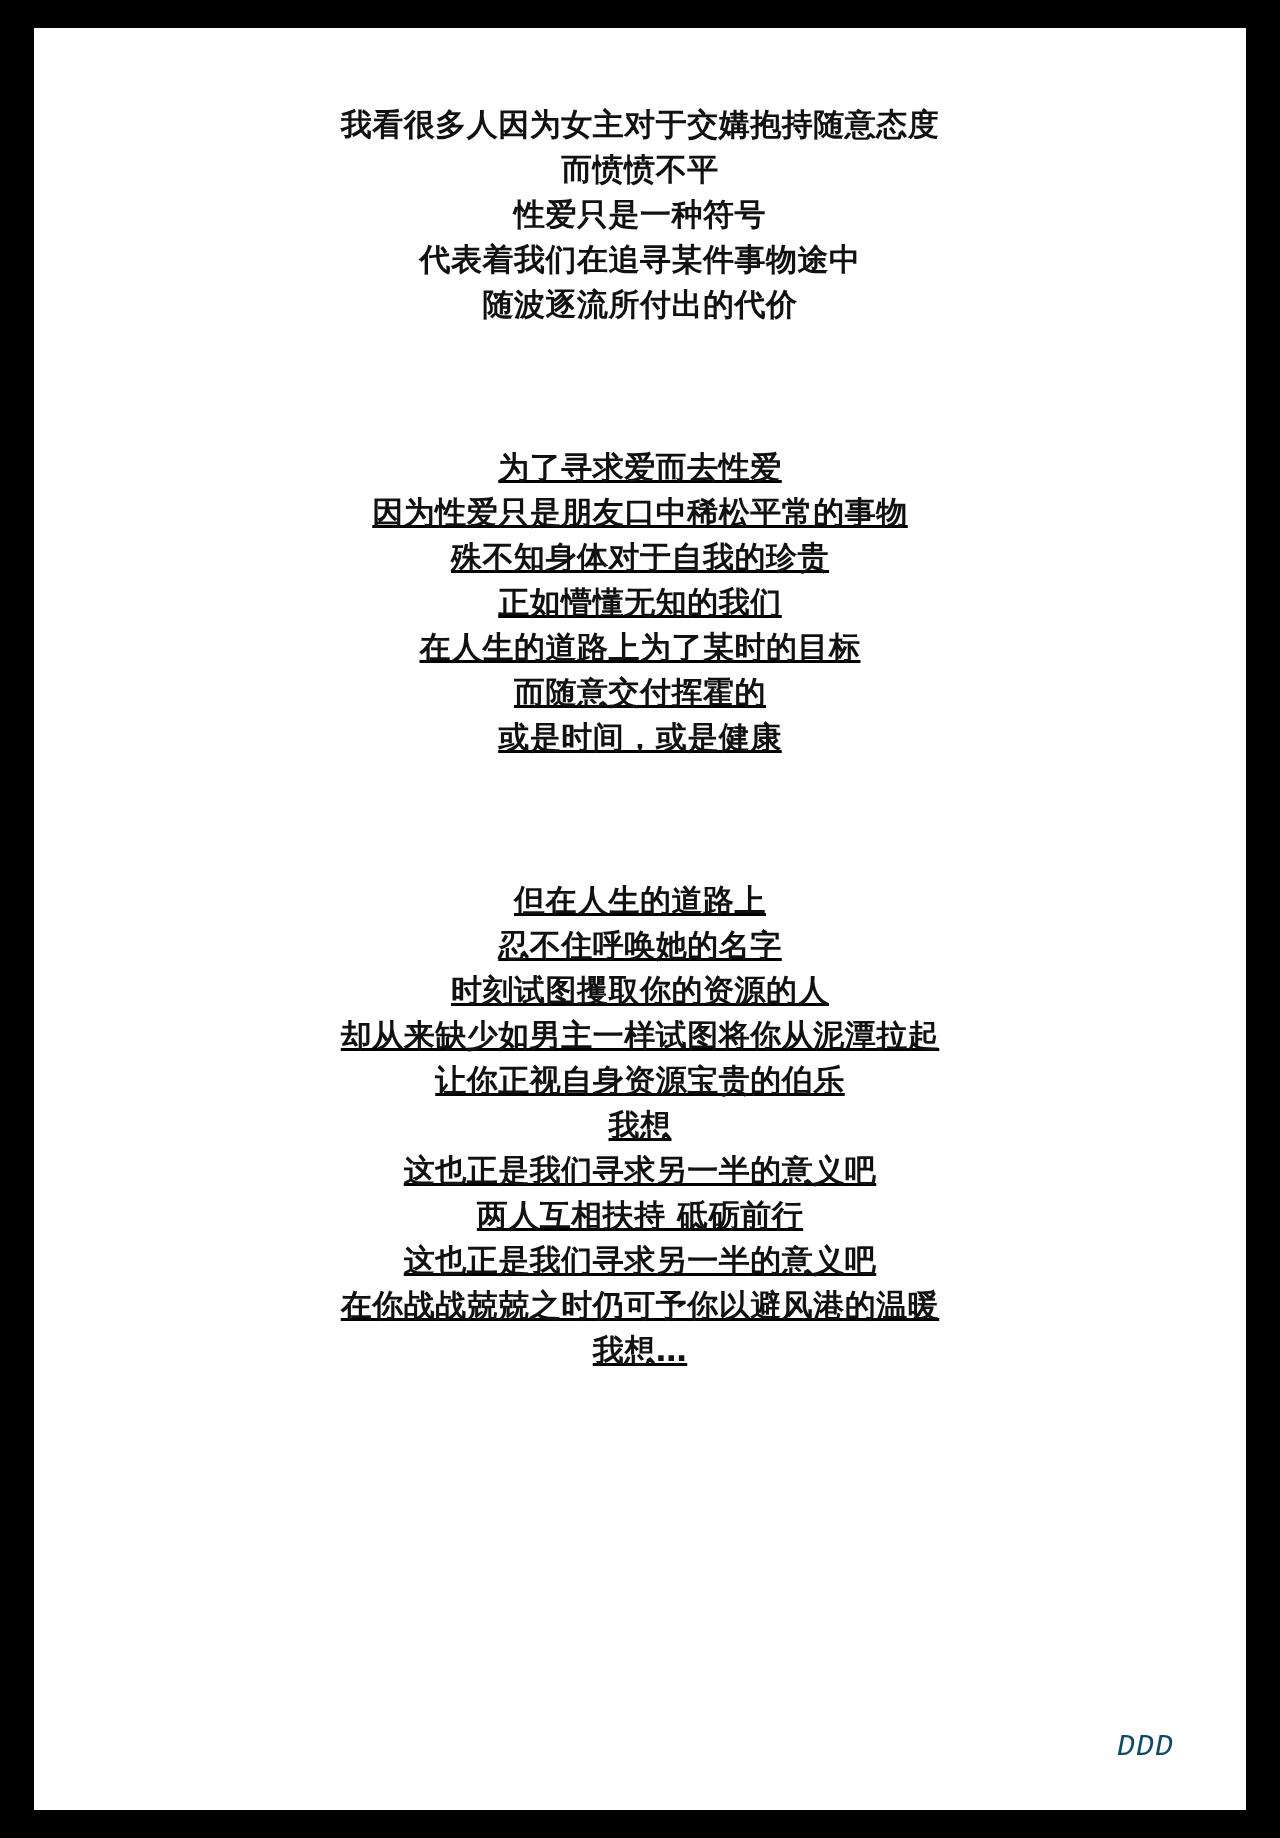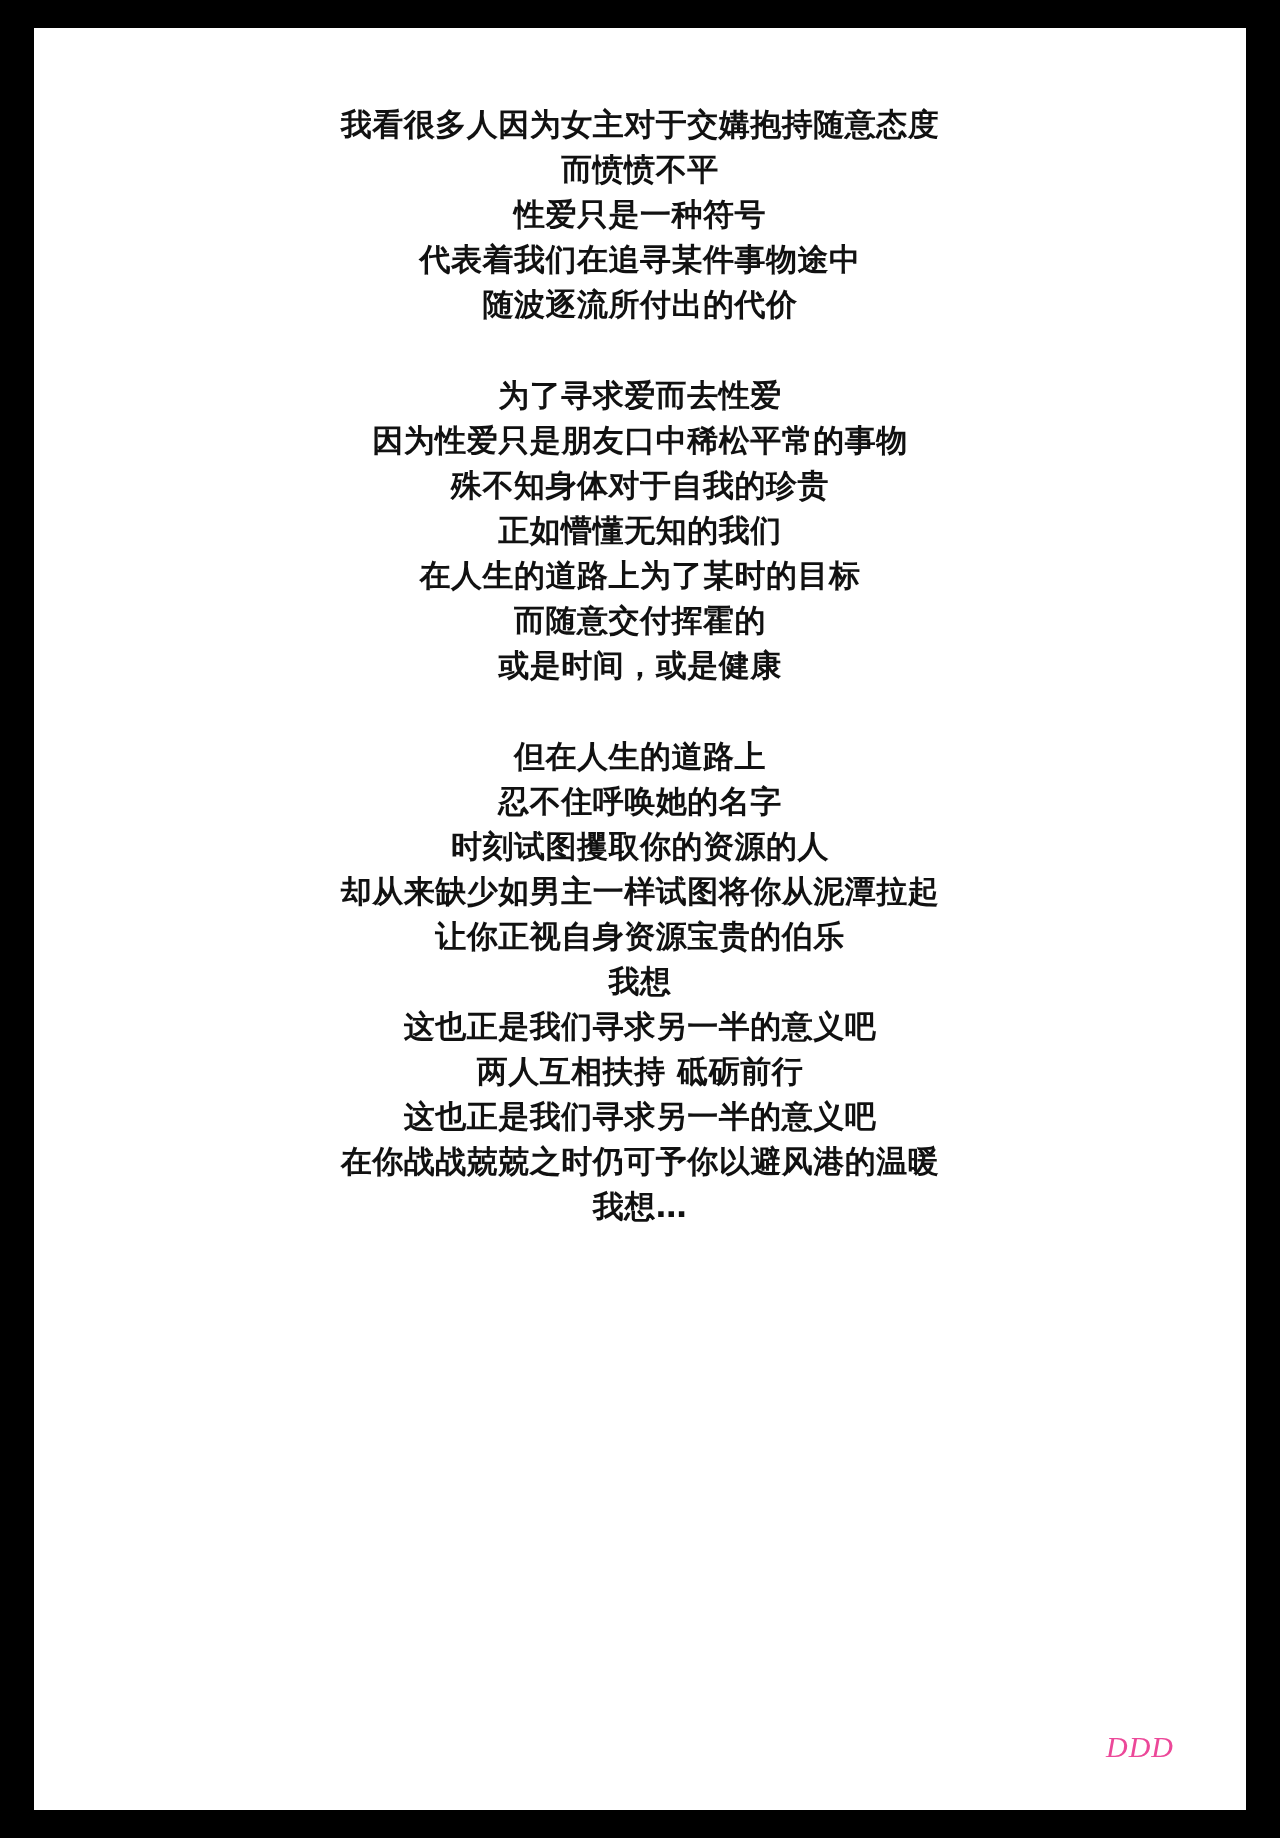--- a/index.html
+++ b/index.html
@@ -23,45 +23,47 @@
   .sheet {
     position: relative;
     width: 100%;
     height: 100%;
     background: #ffffff;
     box-sizing: border-box;
     padding: 74px 40px 40px 40px;
     display: flex;
     flex-direction: column;
     align-items: center;
+    gap: 48px;
   }
   .stanza {
     width: 100%;
     text-align: center;
     margin: 0;
   }
   .stanza + .stanza {
-    margin-top: 46px;
+    margin-top: 70px;
+    text-decoration: underline;
   }
   .line {
     font-size: 31px;
     font-weight: bold;
     line-height: 45px;
     color: #111111;
     letter-spacing: 0.5px;
     white-space: pre;
   }
   .signature {
     position: absolute;
     right: 72px;
     bottom: 46px;
-    font-family: Liberation Serif, serif;
+    font-family: Liberation Mono, monospace;
     font-style: italic;
     font-size: 30px;
-    color: #ec4899;
+    color: #0c4a6e;
     letter-spacing: 1px;
   }
 </style>
 </head>
 <body>
 
 <div class="page">
   <div class="sheet">
 
     <div class="stanza">

